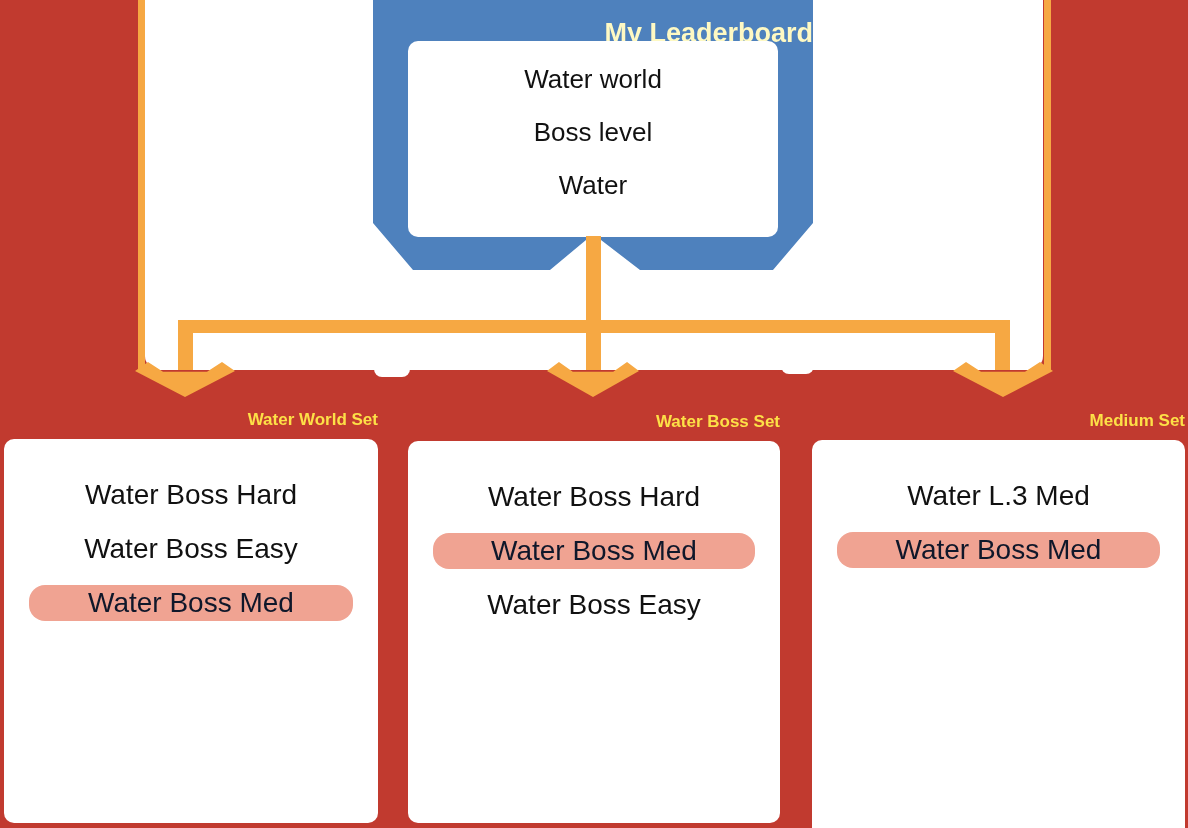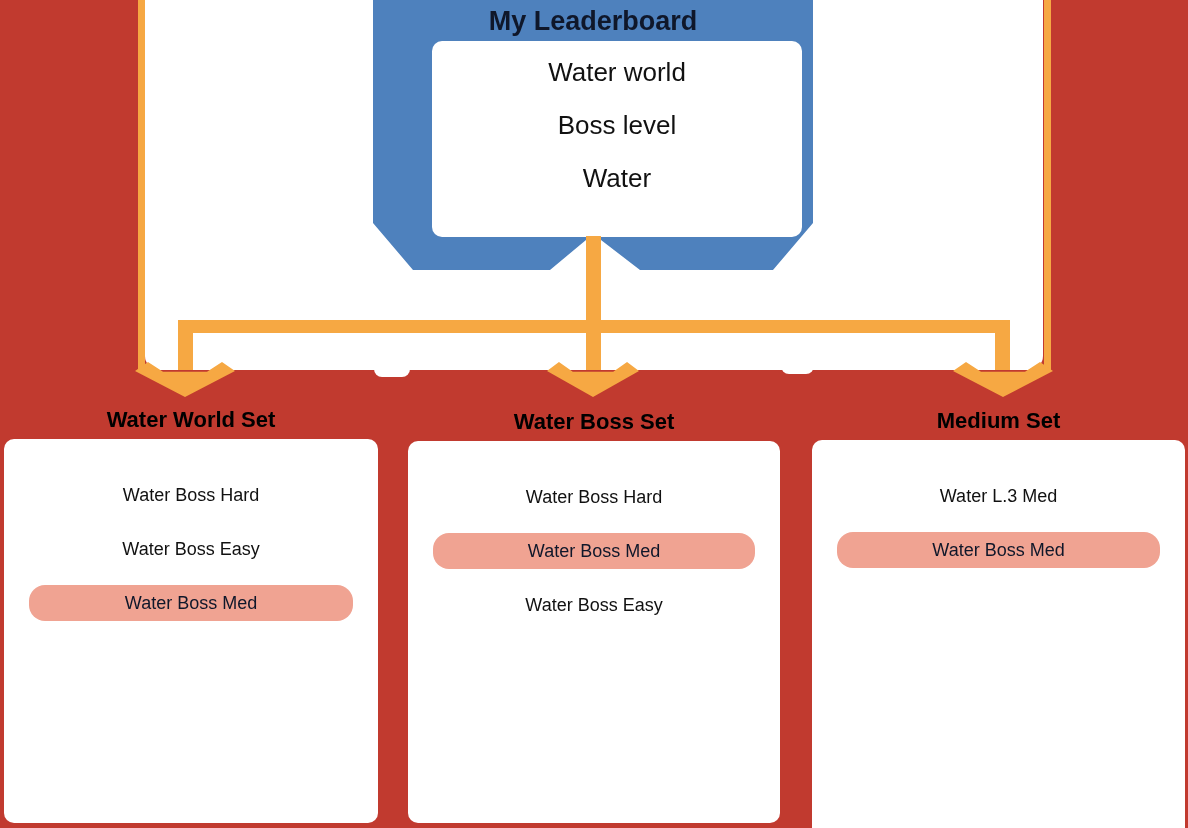--- a/index.html
+++ b/index.html
@@ -36,44 +36,43 @@
   .head-left{left:135px;width:100px;}
   .head-center{left:547px;width:92px;}
   .head-right{left:953px;width:100px;}
   
   .bubble{
     position:absolute;left:373px;top:-24px;width:440px;height:294px;background:var(--blue);
     -webkit-clip-path:polygon(0 0,440px 0,440px 247px,400px 294px,267px 294px,228px 264px,213px 264px,177px 294px,40px 294px,0 247px);
     clip-path:polygon(0 0,440px 0,440px 247px,400px 294px,267px 294px,228px 264px,213px 264px,177px 294px,40px 294px,0 247px);
   }
   .bubble-title{
-    margin-top:30px;text-align:center;color:#0f172a;font-weight:bold;font-size:27px;line-height:30px;
+    margin-top:42px;text-align:right;color:#fef9c3;font-weight:bold;font-size:27px;line-height:30px;
   }
   .bubble-body{
     position:absolute;left:35px;top:65px;width:370px;height:196px;background:#fff;border-radius:10px;
-    padding-top:5px;
-    margin-left:24px;
+    padding-top:12px;
   }
   .field-row{height:53px;display:flex;align-items:center;justify-content:center;
     font-size:26px;color:#111;}
   
-  .set-header{position:absolute;height:28px;line-height:28px;text-align:center;
-    color:#000000;font-weight:bold;font-size:22px;}
+  .set-header{position:absolute;height:28px;line-height:28px;text-align:right;
+    color:#fde047;font-weight:bold;font-size:17px;}
   .hdr-0{left:4px;top:406px;width:374px;}
   .hdr-1{left:408px;top:408px;width:372px;}
   .hdr-2{left:812px;top:407px;width:373px;}
   
   .card{position:absolute;background:#fff;border-radius:10px;padding-top:29px;}
   .card-0{left:4px;top:439px;width:374px;height:384px;}
   .card-1{left:408px;top:441px;width:372px;height:382px;}
   .card-2{left:812px;top:440px;width:373px;height:483px;}
   .row{height:54px;display:flex;align-items:center;justify-content:center;}
   .cell{
     width:calc(100% - 50px);height:36px;display:flex;align-items:center;justify-content:center;
-    font-size:18px;color:#111;
+    font-size:28px;color:#111;
   }
   .row.hl .cell{background:var(--salmon);color:#0f172a;border-radius:16px;}
 </style>
 </head>
 <body>
 
 <div class="stage">
 
   <div class="top-panel"></div>
   <div class="tab tab-left"></div>

